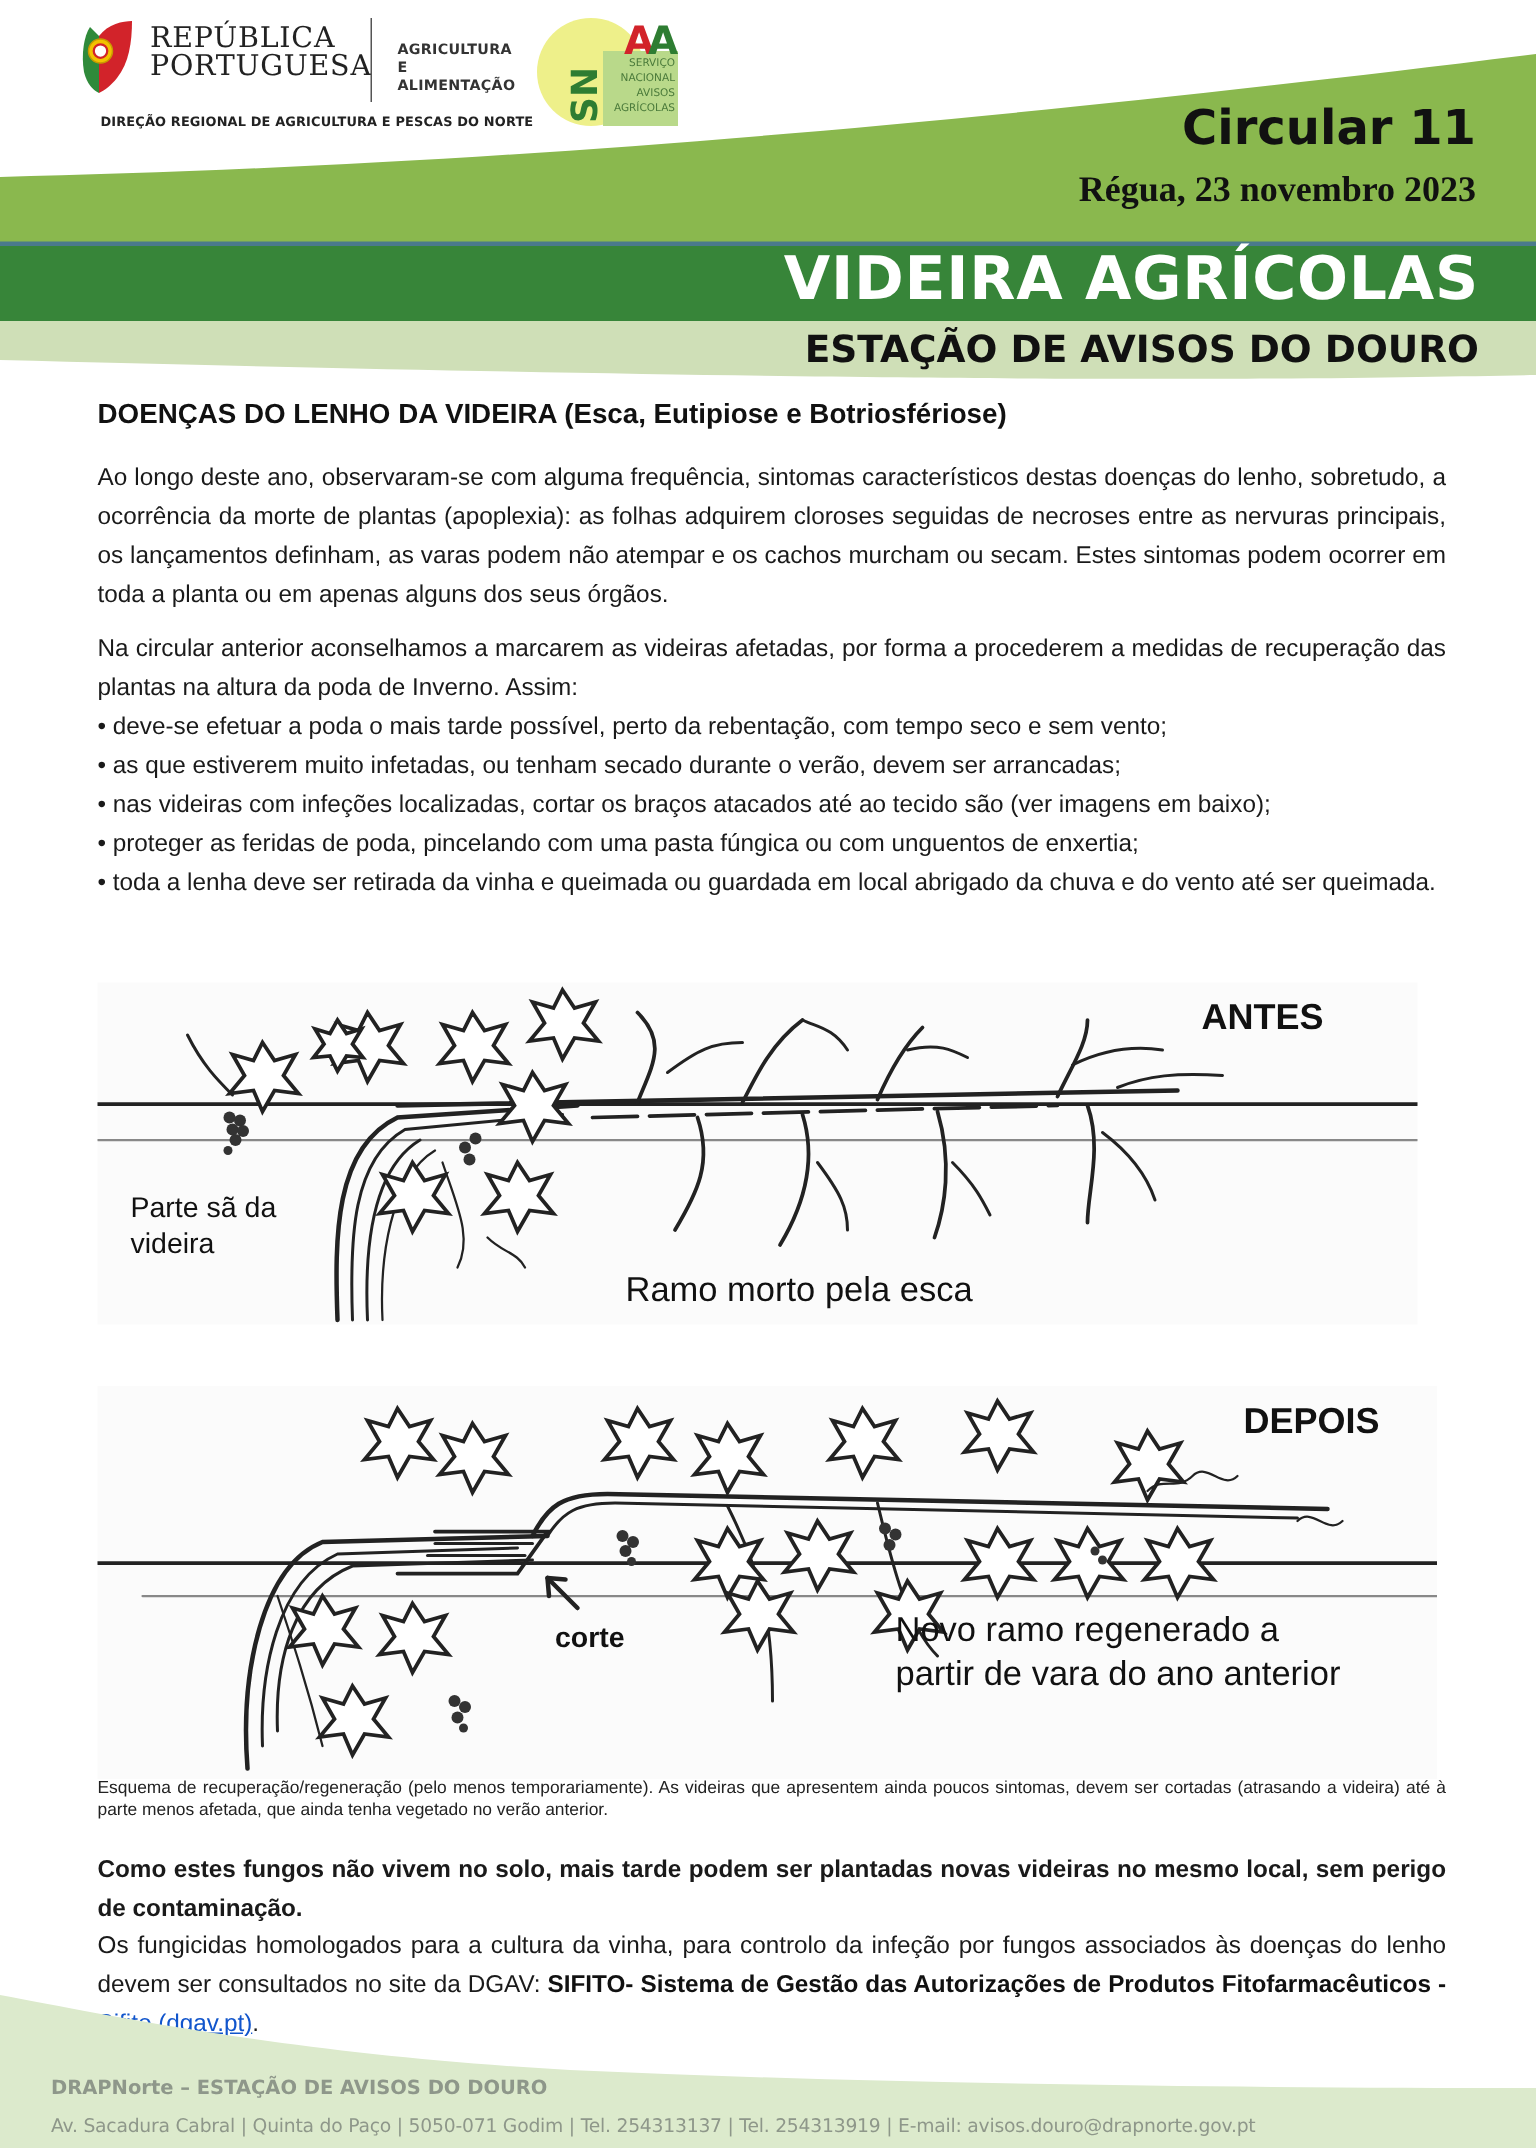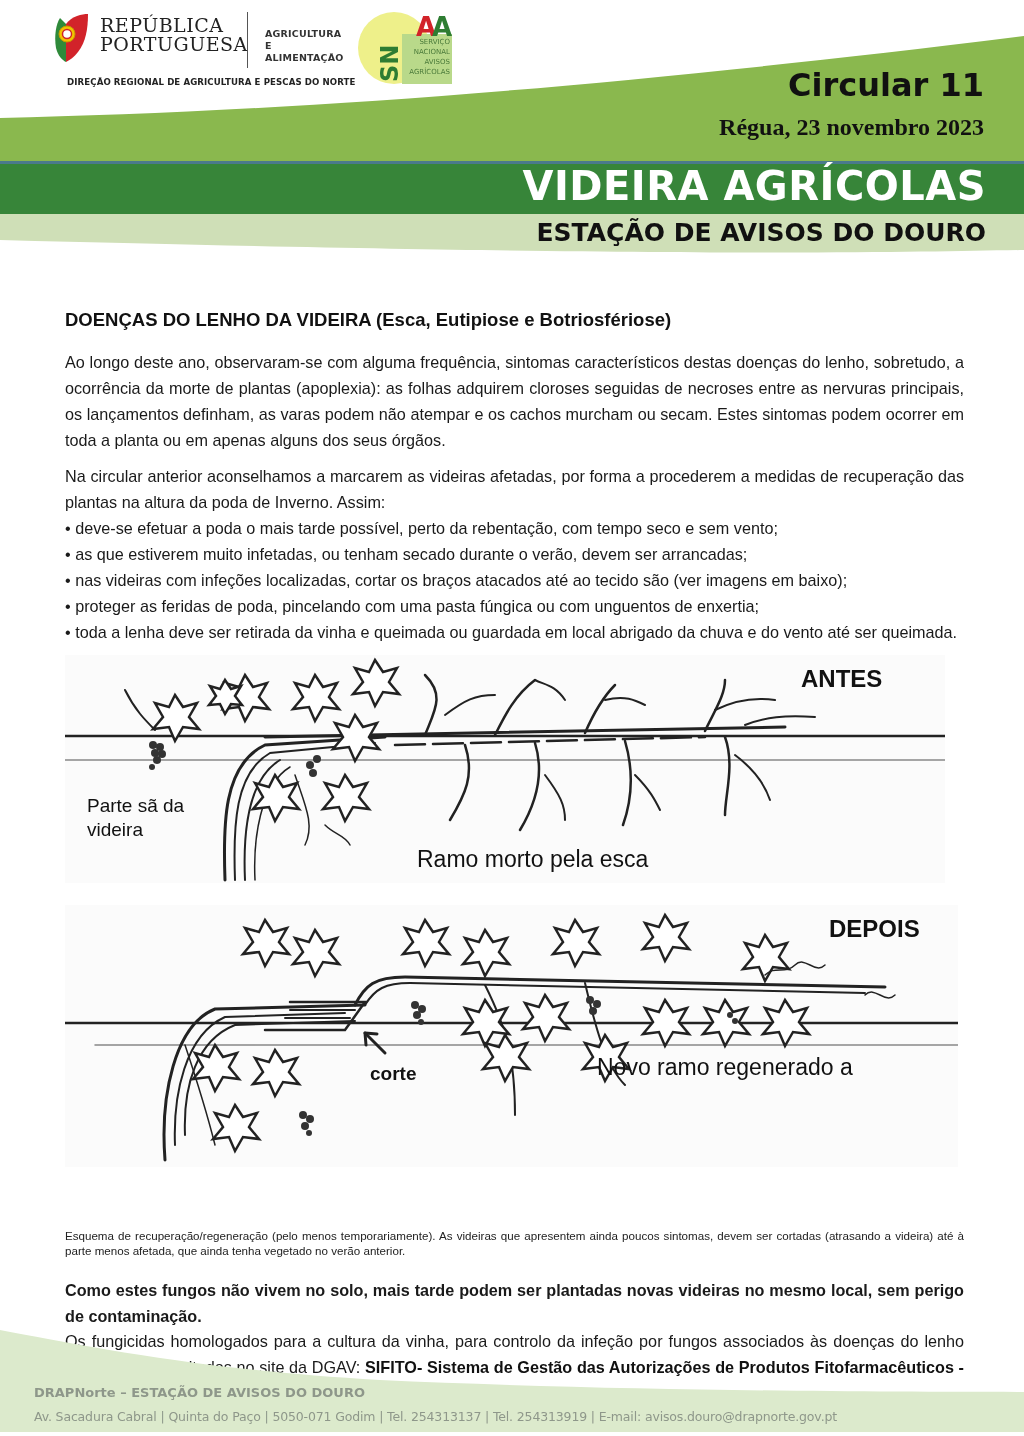--- a/index.html
+++ b/index.html
@@ -16,33 +16,33 @@
   .rp-direction { position: absolute; left: 15px; top: 69px; font-family: "DejaVu Sans", sans-serif; font-size: 8.6px; font-weight: bold; color: #222; white-space: nowrap; letter-spacing: 0.1px; }
 
   .snaa { position: absolute; left: 356px; top: 10px; width: 100px; height: 76px; }
 
   .circular { position: absolute; right: 40px; top: 66px; font-family: "DejaVu Sans", sans-serif; font-weight: bold; font-size: 32px; color: #111; text-align: right; }
   .date { position: absolute; right: 40px; top: 114px; font-family: Liberation Serif, serif; font-weight: bold; font-size: 24px; color: #111; text-align: right; }
   .band-title { position: absolute; right: 38px; top: 163px; font-family: "DejaVu Sans", sans-serif; font-weight: bold; font-size: 40px; color: #ffffff; letter-spacing: 0.5px; }
   .band-sub { position: absolute; right: 38px; top: 218px; font-family: "DejaVu Sans", sans-serif; font-weight: bold; font-size: 25px; color: #111; }
 
   
-  .content { position: absolute; left: 65px; width: 899px; margin-top: 44px; }
+  .content { position: absolute; left: 65px; width: 899px; }
   .doc-title { top: 265px; font-size: 18.5px; font-weight: bold; color: #111; white-space: nowrap; }
   .para { font-size: 16.2px; line-height: 26px; text-align: justify; color: #1a1a1a; }
   .p1 { top: 305px; }
   .p2 { top: 419px; }
   .bullets { top: 471px; list-style: none; }
   .bullets li { font-size: 16.2px; line-height: 26px; text-align: justify; color: #1a1a1a; }
   .bullets li::before { content: "• "; }
 
   
   .figure { position: absolute; background: #fbfbfb; }
   .fig-antes { left: 65px; top: 655px; width: 880px; height: 228px; }
-  .fig-depois { left: 65px; top: 905px; width: 893px; height: 262px; }
+  .fig-depois { left: 65px; top: 924px; width: 893px; height: 262px; }
   .fig-label { position: absolute; font-family: "Liberation Sans", sans-serif; color: #111; }
   .fig-big { font-weight: bold; font-size: 24px; }
   .fig-note { font-size: 19px; line-height: 24px; }
   .fig-note-lg { font-size: 23px; line-height: 29px; }
 
   .caption { top: 1184px; font-size: 11.6px; line-height: 15px; color: #222; }
   .p3 { top: 1233px; font-weight: bold; }
   .p4 { top: 1284px; }
   .p4 b { color: #111; }
   .link { color: #1155cc; text-decoration: underline; }
@@ -245,20 +245,21 @@
         <circle cx="240" cy="221" r="4"></circle>
         <circle cx="244" cy="228" r="3"></circle>
       <circle cx="665" cy="110" r="3"></circle>
         <circle cx="670" cy="116" r="3"></circle>
     </g>
   </svg>
   <div class="fig-label fig-big" style="left:764px; top:10px;">DEPOIS</div>
   <div class="fig-label fig-note" style="left:305px; top:157px; font-weight:bold;">corte</div>
   <div class="fig-label fig-note-lg" style="left:532px; top:148px;">
     <div>Novo ramo regenerado a</div>
+    <div>partir de vara do ano anterior</div>
   </div>
 </div>
 
 <p class="content para caption">Esquema de recuperação/regeneração (pelo menos temporariamente). As videiras que apresentem ainda poucos sintomas, devem ser cortadas (atrasando a videira) até à parte menos afetada, que ainda tenha vegetado no verão anterior.</p>
 
 <p class="content para p3">Como estes fungos não vivem no solo, mais tarde podem ser plantadas novas videiras no mesmo local, sem perigo de contaminação.</p>
 
 <p class="content para p4"><span>Os fungicidas homologados para a cultura da vinha, para controlo da infeção por fungos associados às doenças do lenho devem ser consultados no site da DGAV: </span><b>SIFITO- Sistema de Gestão das Autorizações de Produtos Fitofarmacêuticos</b><b> - </b><a class="link">Sifito (dgav.pt)</a><span>.</span></p>
 
 <svg class="footer-bg" viewBox="0 0 1024 106" preserveAspectRatio="none">

